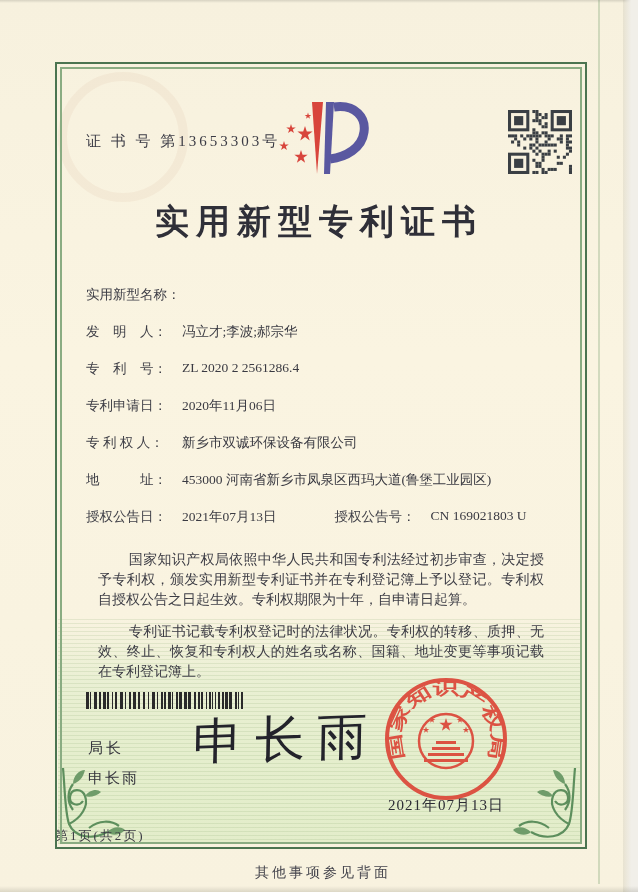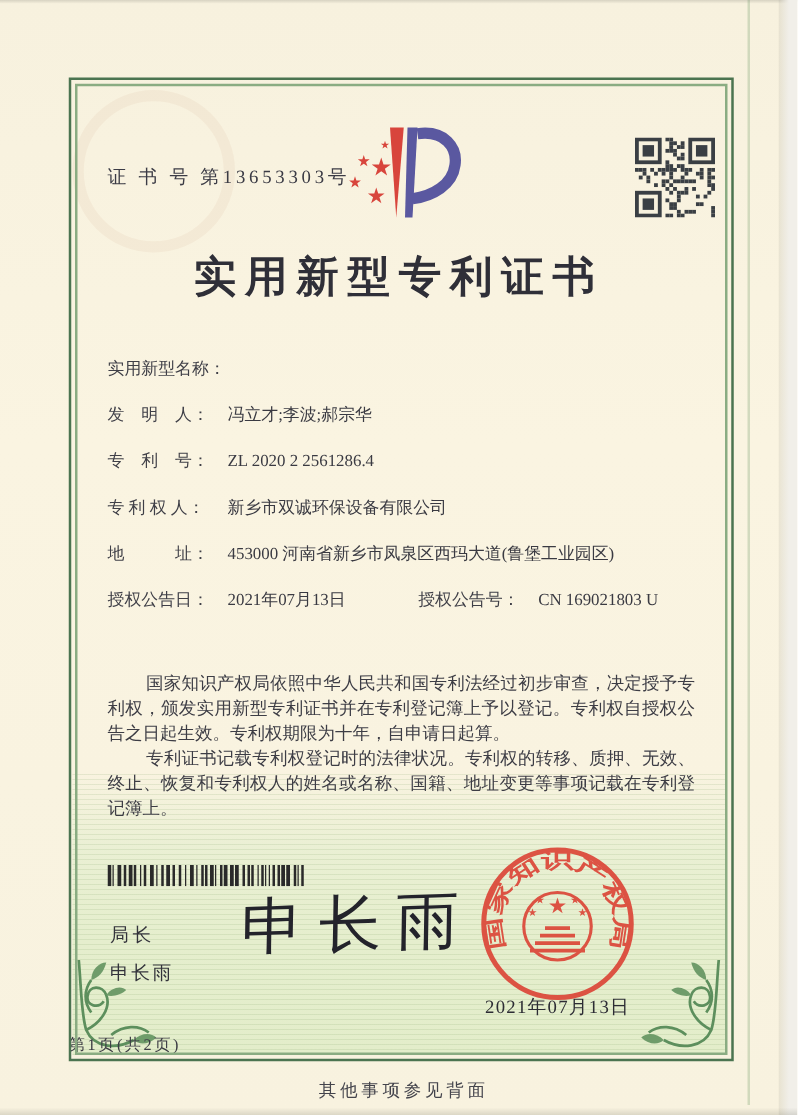--- a/index.html
+++ b/index.html
@@ -29,27 +29,27 @@
   
   .frame{position:absolute;left:55px;top:62px;width:528px;height:783px;border:2px solid #4b7450;z-index:3;pointer-events:none;}
   .frame::before{content:"";position:absolute;inset:3px;border:2px solid #8aac82;}
   .content{position:absolute;inset:0;z-index:2;}
   .cert-no{position:absolute;left:86px;top:108px;font-size:15px;letter-spacing:3px;color:#3b3b45;margin-top:24px;}
   .logo{position:absolute;left:270px;top:96px;width:100px;height:92px;}
   .qr{position:absolute;left:508px;top:110px;width:64px;height:64px;}
   .title{position:absolute;left:55px;top:199px;width:528px;text-align:center;
     font-size:34px;font-weight:700;letter-spacing:7px;color:#2f2f38;}
   .fields{position:absolute;left:86px;top:286px;display:flex;flex-direction:column;gap:19px;font-size:13.5px;}
-  .frow{display:flex;align-items:center;height:18px;white-space:pre;}
+  .frow{display:flex;align-items:flex-start;height:18px;white-space:pre;}
   .flabel{flex:none;width:96px;color:#3f3f47;}
   .fvalue{color:#3a3a42;}
   .grant-gap{flex:none;width:58px;}
   .paras{position:absolute;left:86px;top:538px;width:470px;font-size:14px;line-height:20px;
     text-align:justify;color:#3d3d45;}
-  .paras p{margin:0;text-indent:2.2em;}
+  .paras p{margin:12px;text-indent:2.2em;}
   .barcode{position:absolute;left:86px;top:692px;width:162px;height:17px;}
   .officer-title{position:absolute;left:88px;top:739px;font-size:15px;letter-spacing:3px;color:#33333b;}
   .officer-name{position:absolute;left:88px;top:769px;font-size:15px;letter-spacing:2px;color:#33333b;}
   .signature{position:absolute;left:193px;top:706px;font-size:50px;letter-spacing:12px;
     color:#23232b;transform:rotate(-2deg) skewX(-3deg);white-space:nowrap;}
   .seal{position:absolute;left:382px;top:675px;width:128px;height:128px;opacity:.92;}
   .seal-date{position:absolute;left:388px;top:796px;font-size:15px;letter-spacing:1px;color:#2c2c34;}
   .page-num{position:absolute;left:55px;top:827px;width:528px;font-size:13px;letter-spacing:2px;color:#3c3c44;}
   .footer-note{position:absolute;left:255px;top:864px;font-size:14px;letter-spacing:3px;color:#44444c;}
   .flourish{position:absolute;width:72px;height:76px;}
@@ -202,20 +202,24 @@
       </div>
       <div class="frow">
         <span class="flabel">发　明　人：</span>
         <span class="fvalue">冯立才;李波;郝宗华</span>
       </div>
       <div class="frow">
         <span class="flabel">专　利　号：</span>
         <span class="fvalue">ZL 2020 2 2561286.4</span>
       </div>
       <div class="frow">
+        <span class="flabel">专利申请日：</span>
+        <span class="fvalue">2020年11月06日</span>
+      </div>
+      <div class="frow">
         <span class="flabel">专 利 权 人：</span>
         <span class="fvalue">新乡市双诚环保设备有限公司</span>
       </div>
       <div class="frow">
         <span class="flabel">地　　　址：</span>
         <span class="fvalue">453000 河南省新乡市凤泉区西玛大道(鲁堡工业园区)</span>
       </div>
       <div class="frow">
         <span class="flabel">授权公告日：</span>
         <span class="fvalue">2021年07月13日</span>

